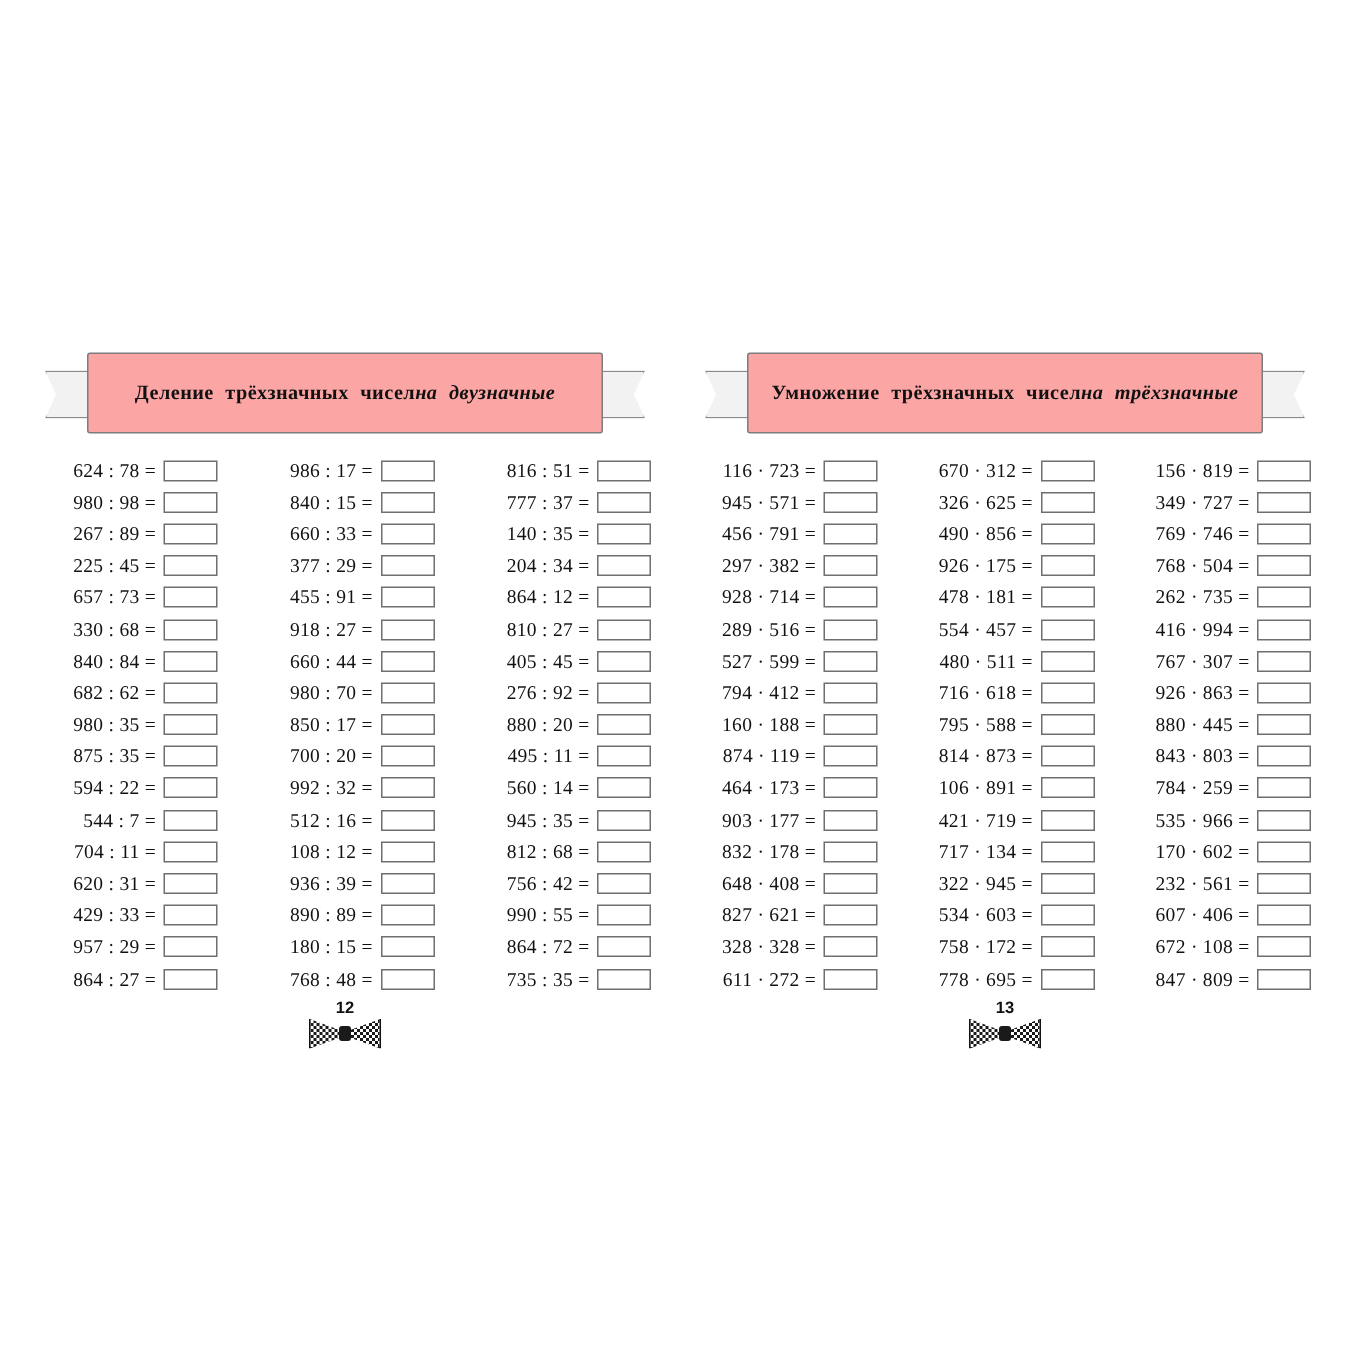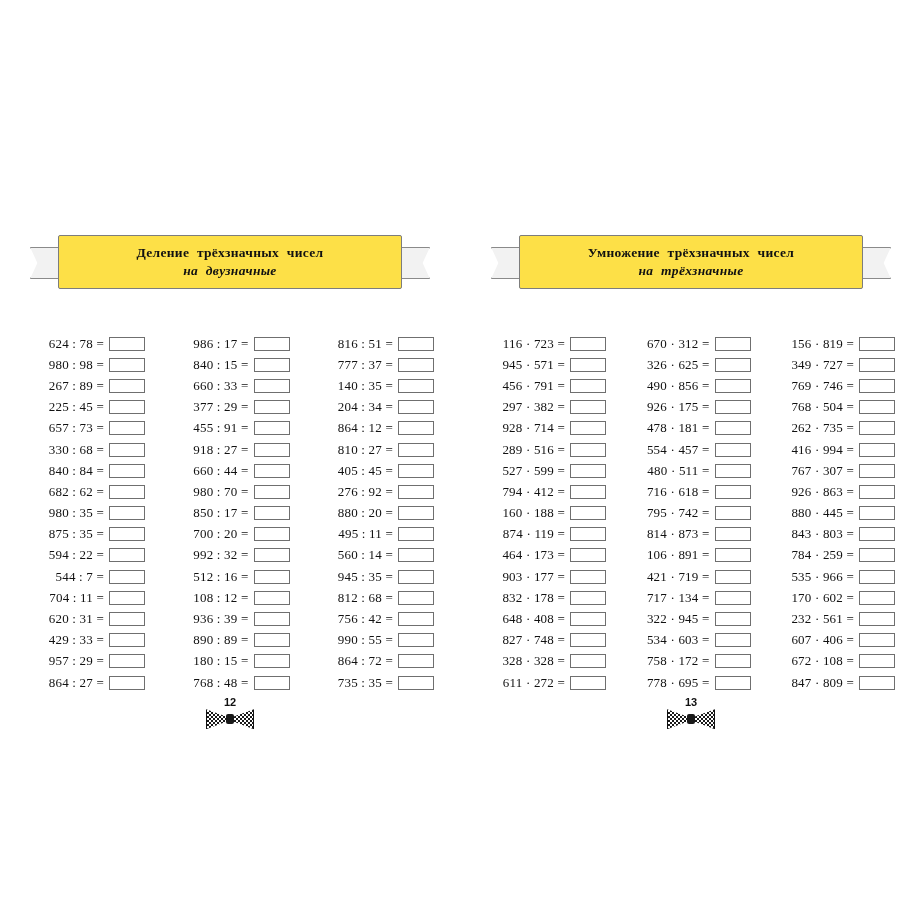--- a/index.html
+++ b/index.html
@@ -22,21 +22,21 @@
     width: 900px;
     height: 900px;
   }
   .page {
     position: absolute;
     top: 235px;
     width: 420px;
     height: 420px;
   }
   .page-left { left: 20px; }
-  .page-right { left: 481px; }
+  .page-right { left: 460px; }
 
   
   .banner {
     position: relative;
     height: 54px;
     margin: 0 auto 14px auto;
     width: 400px;
   }
   .banner-tail {
     position: absolute;
@@ -53,25 +53,25 @@
   .banner-tail.right {
     right: 0px;
     clip-path: polygon(0 0, 100% 0, 84% 50%, 100% 100%, 0 100%);
   }
   .banner-body {
     position: absolute;
     left: 28px;
     right: 28px;
     top: 0;
     bottom: 0;
-    background: #fde047;
+    background: #fca5a5;
     border: 1px solid #7d7d7d;
     border-radius: 2px;
     display: flex;
-    flex-direction: column;
+    flex-direction: row;
     align-items: center;
     justify-content: center;
     padding: 2px 6px;
     box-sizing: border-box;
   }
   .banner-line {
     font-family: "Liberation Serif", serif;
     font-weight: bold;
     font-size: 13.5px;
     letter-spacing: 0.3px;
@@ -85,21 +85,20 @@
   
   .columns {
     display: flex;
     justify-content: space-between;
     padding: 0 6px;
     box-sizing: border-box;
   }
   .col {
     display: flex;
     flex-direction: column;
-    margin-top: 30px;
   }
   .row {
     display: flex;
     align-items: center;
     height: 21.2px;
     white-space: nowrap;
   }
   .expr {
     font-family: "Liberation Serif", serif;
     font-size: 13px;
@@ -477,21 +476,21 @@
           </div>
         <div class="row">
             <span class="expr">832 · 178 =</span>
             <span class="answer-box"></span>
           </div>
         <div class="row">
             <span class="expr">648 · 408 =</span>
             <span class="answer-box"></span>
           </div>
         <div class="row">
-            <span class="expr">827 · 748 =</span>
+            <span class="expr">827 · 621 =</span>
             <span class="answer-box"></span>
           </div>
         <div class="row">
             <span class="expr">328 · 328 =</span>
             <span class="answer-box"></span>
           </div>
         <div class="row">
             <span class="expr">611 · 272 =</span>
             <span class="answer-box"></span>
           </div>
@@ -524,21 +523,21 @@
           </div>
         <div class="row">
             <span class="expr">480 · 511 =</span>
             <span class="answer-box"></span>
           </div>
         <div class="row">
             <span class="expr">716 · 618 =</span>
             <span class="answer-box"></span>
           </div>
         <div class="row">
-            <span class="expr">795 · 742 =</span>
+            <span class="expr">795 · 588 =</span>
             <span class="answer-box"></span>
           </div>
         <div class="row">
             <span class="expr">814 · 873 =</span>
             <span class="answer-box"></span>
           </div>
         <div class="row">
             <span class="expr">106 · 891 =</span>
             <span class="answer-box"></span>
           </div>

